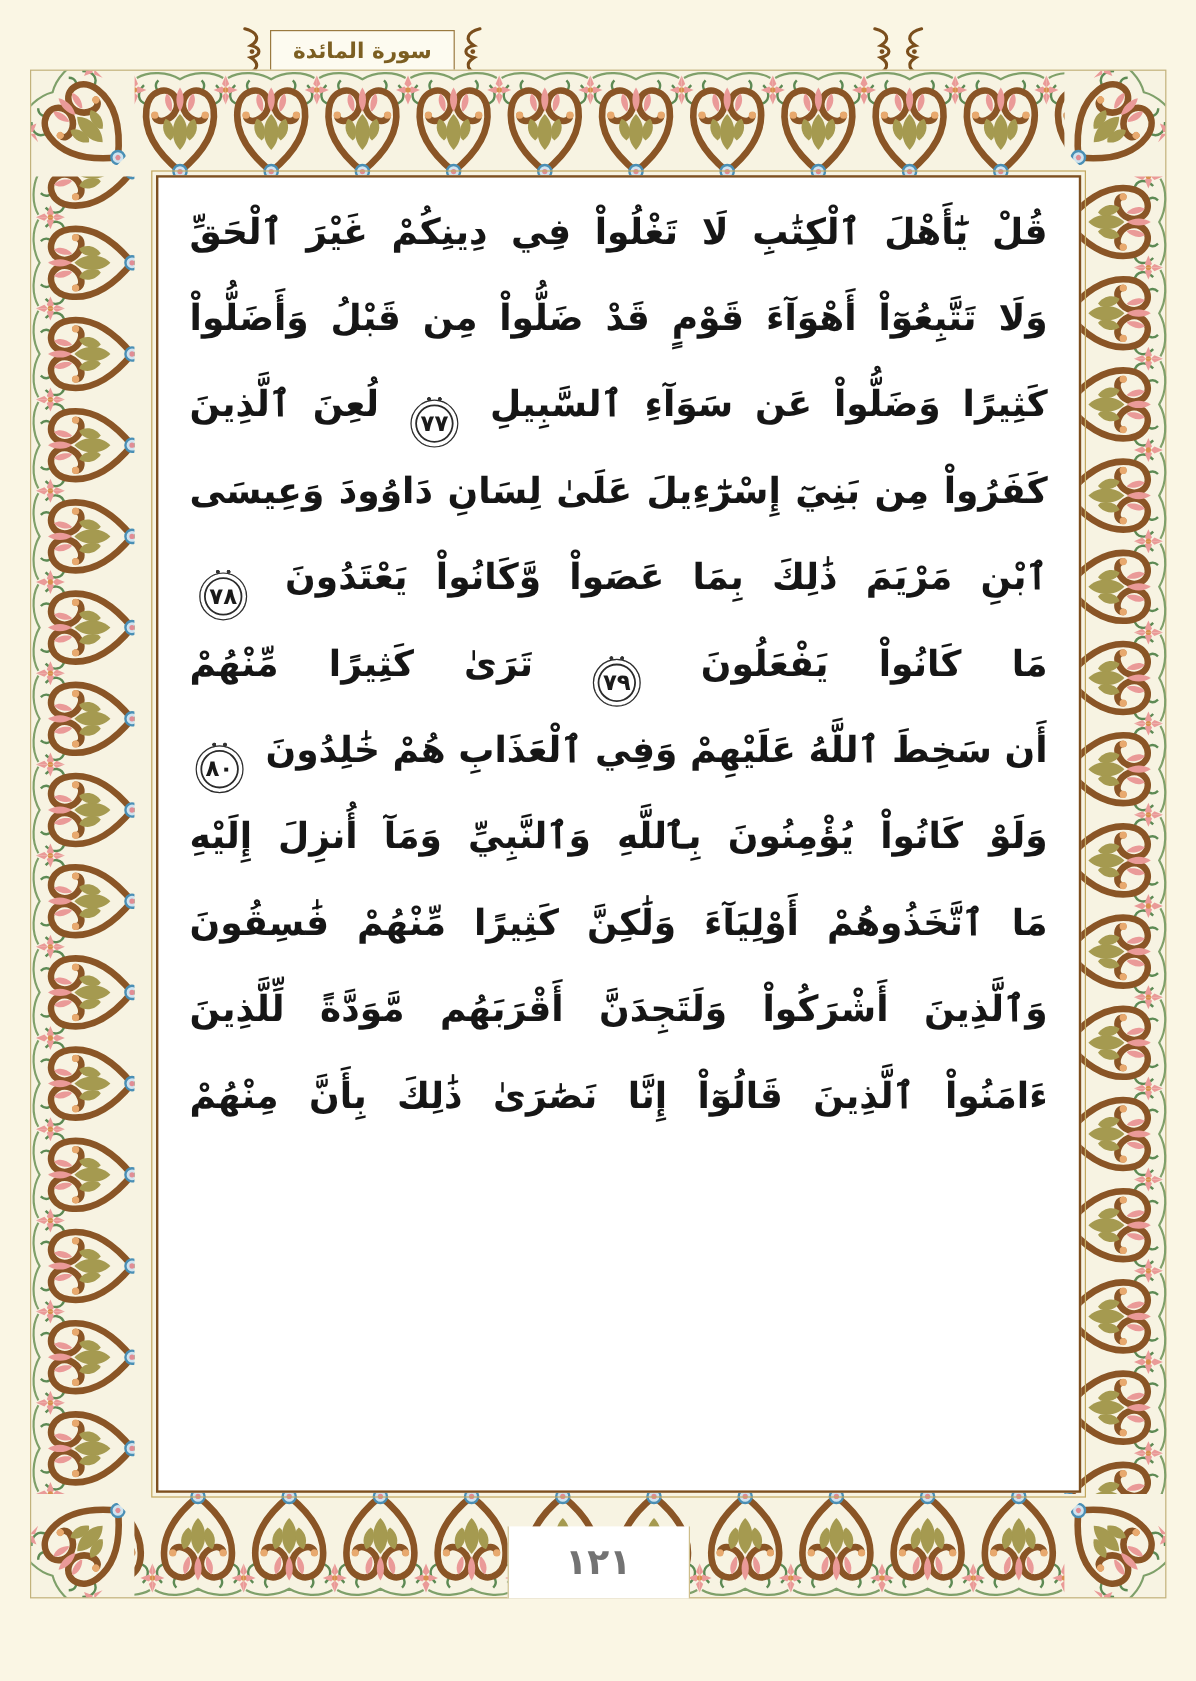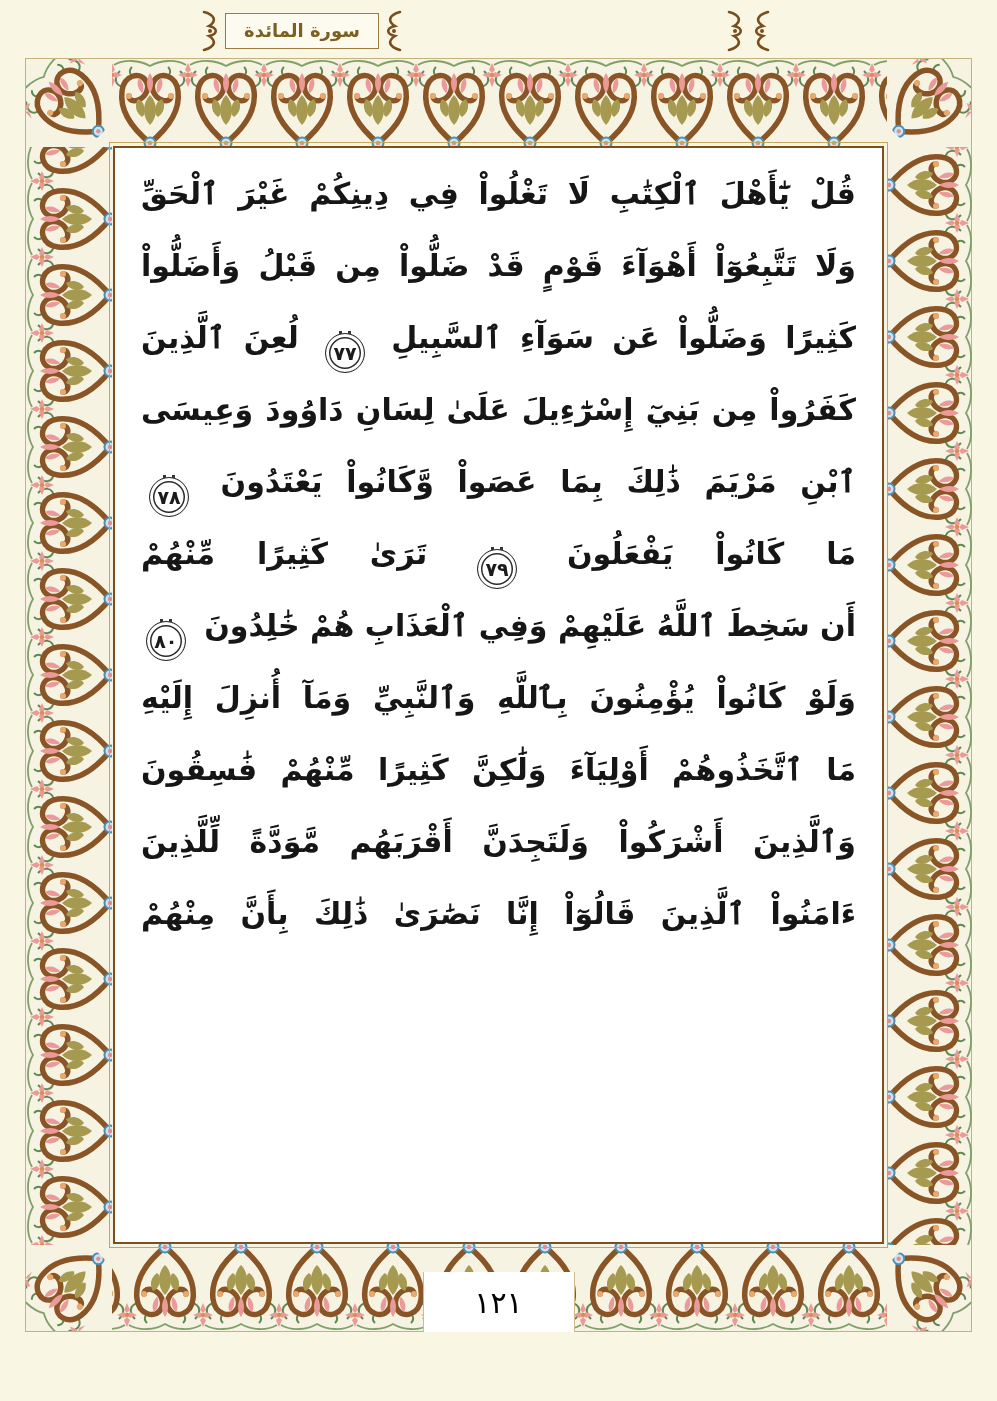--- a/index.html
+++ b/index.html
@@ -1,20 +1,20 @@
 <!DOCTYPE html>
 <html lang="ar"><head>
 <meta charset="utf-8">
 <style>
   * { margin:0; padding:0; box-sizing:border-box; }
   body { background:#e8e4d4; font-family:"DejaVu Sans", sans-serif; }
   #page { position:relative; width:997px; height:1401px; background:#faf6e4; overflow:hidden; margin:0 auto; }
 
   
-  .cartouche { position:absolute; top:10px; height:42px; display:flex; align-items:center; justify-content:center; gap:3px; }
+  .cartouche { position:absolute; top:22px; height:42px; display:flex; align-items:center; justify-content:center; gap:3px; }
   .cartouche-left  { left:168px; width:268px; }
   .cartouche-right { left:628px; width:240px; }
   .cartouche-box { border:1px solid #9a7a40; background:#fdfbf0; padding:6px 18px; min-width:150px; text-align:center;
                    color:#7c5f22; font-weight:bold; font-size:18px; line-height:1.2; }
   .bracket { flex:none; }
 
   
   .ornament-frame { position:absolute; left:25px; top:58px; width:947px; height:1274px;
                     background:#f7f3e2; border:1px solid #c2b27c; }
   .strip { position:absolute; display:flex; overflow:hidden; }
@@ -26,41 +26,41 @@
                   transform:rotate(90deg) translateY(-86px); }
   .corner { position:absolute; width:88px; height:88px; display:flex; align-items:center; justify-content:center; overflow:hidden; }
   .corner svg { flex:none; }
   .corner-tl { left:0; top:0; }        .corner-tl svg { transform:rotate(-45deg); }
   .corner-tr { right:0; top:0; }       .corner-tr svg { transform:rotate(45deg); }
   .corner-bl { left:0; bottom:0; }     .corner-bl svg { transform:rotate(-135deg); }
   .corner-br { right:0; bottom:0; }    .corner-br svg { transform:rotate(135deg); }
   .motif { flex:none; }
 
   
-  .text-panel { position:absolute; left:113px; top:146px; width:771px; height:1098px;
+  .text-panel { position:absolute; left:130px; top:146px; width:771px; height:1098px;
                 background:#ffffff; border:2px solid #7d4f1f; outline:1px solid #c2a75e; outline-offset:3px;
                 padding:10px 26px 0 26px; direction:rtl; }
   .quran-line { height:72px; line-height:72px; font-size:30px; font-weight:bold; color:#161616;
                 text-align:justify; text-align-last:justify; white-space:nowrap; font-family:"DejaVu Sans", sans-serif; }
   .ayah-marker { display:inline-flex; align-items:center; justify-content:center; width:40px; height:40px;
                  border:1.5px solid #2b2b2b; border-radius:50%;
                  box-shadow: inset 0 0 0 3px #ffffff, inset 0 0 0 4.5px #2b2b2b;
                  font-size:19px; font-weight:bold; color:#1a1a1a; vertical-align:-12px; margin:0 8px; position:relative;
                  line-height:normal; background:#fff; }
   .ayah-marker::before { content:""; position:absolute; top:-6px; left:50%; transform:translateX(-50%);
                  width:18px; height:9px;
                  background: radial-gradient(circle at 4.5px 4.5px, #333 1.4px, transparent 1.9px),
                              radial-gradient(circle at 13.5px 4.5px, #333 1.4px, transparent 1.9px); }
   .hizb-star { display:inline-block; vertical-align:-4px; margin:0 6px; }
 
   
   .page-number-box { position:absolute; left:50%; transform:translateX(-50%); top:1272px; width:152px; height:60px;
                      background:#ffffff; border-left:1px solid #cdbd8a; border-right:1px solid #cdbd8a;
                      display:flex; align-items:center; justify-content:center; z-index:5; }
-  .page-number { color:#000000; font-size:30px; font-weight:normal; letter-spacing:8px; }
+  .page-number { color:#737373; font-size:30px; font-weight:bold; letter-spacing:8px; }
 
   .defs-svg { position:absolute; width:0; height:0; }
 </style>
 </head>
 <body>
 
 <svg class="defs-svg" aria-hidden="true">
   <defs>
     <g id="motif-heart">
       <path d="M2,6 C12,0 28,1 38,7 C48,1 64,0 74,6" fill="none" stroke="#7fa06a" stroke-width="1.8"></path>

